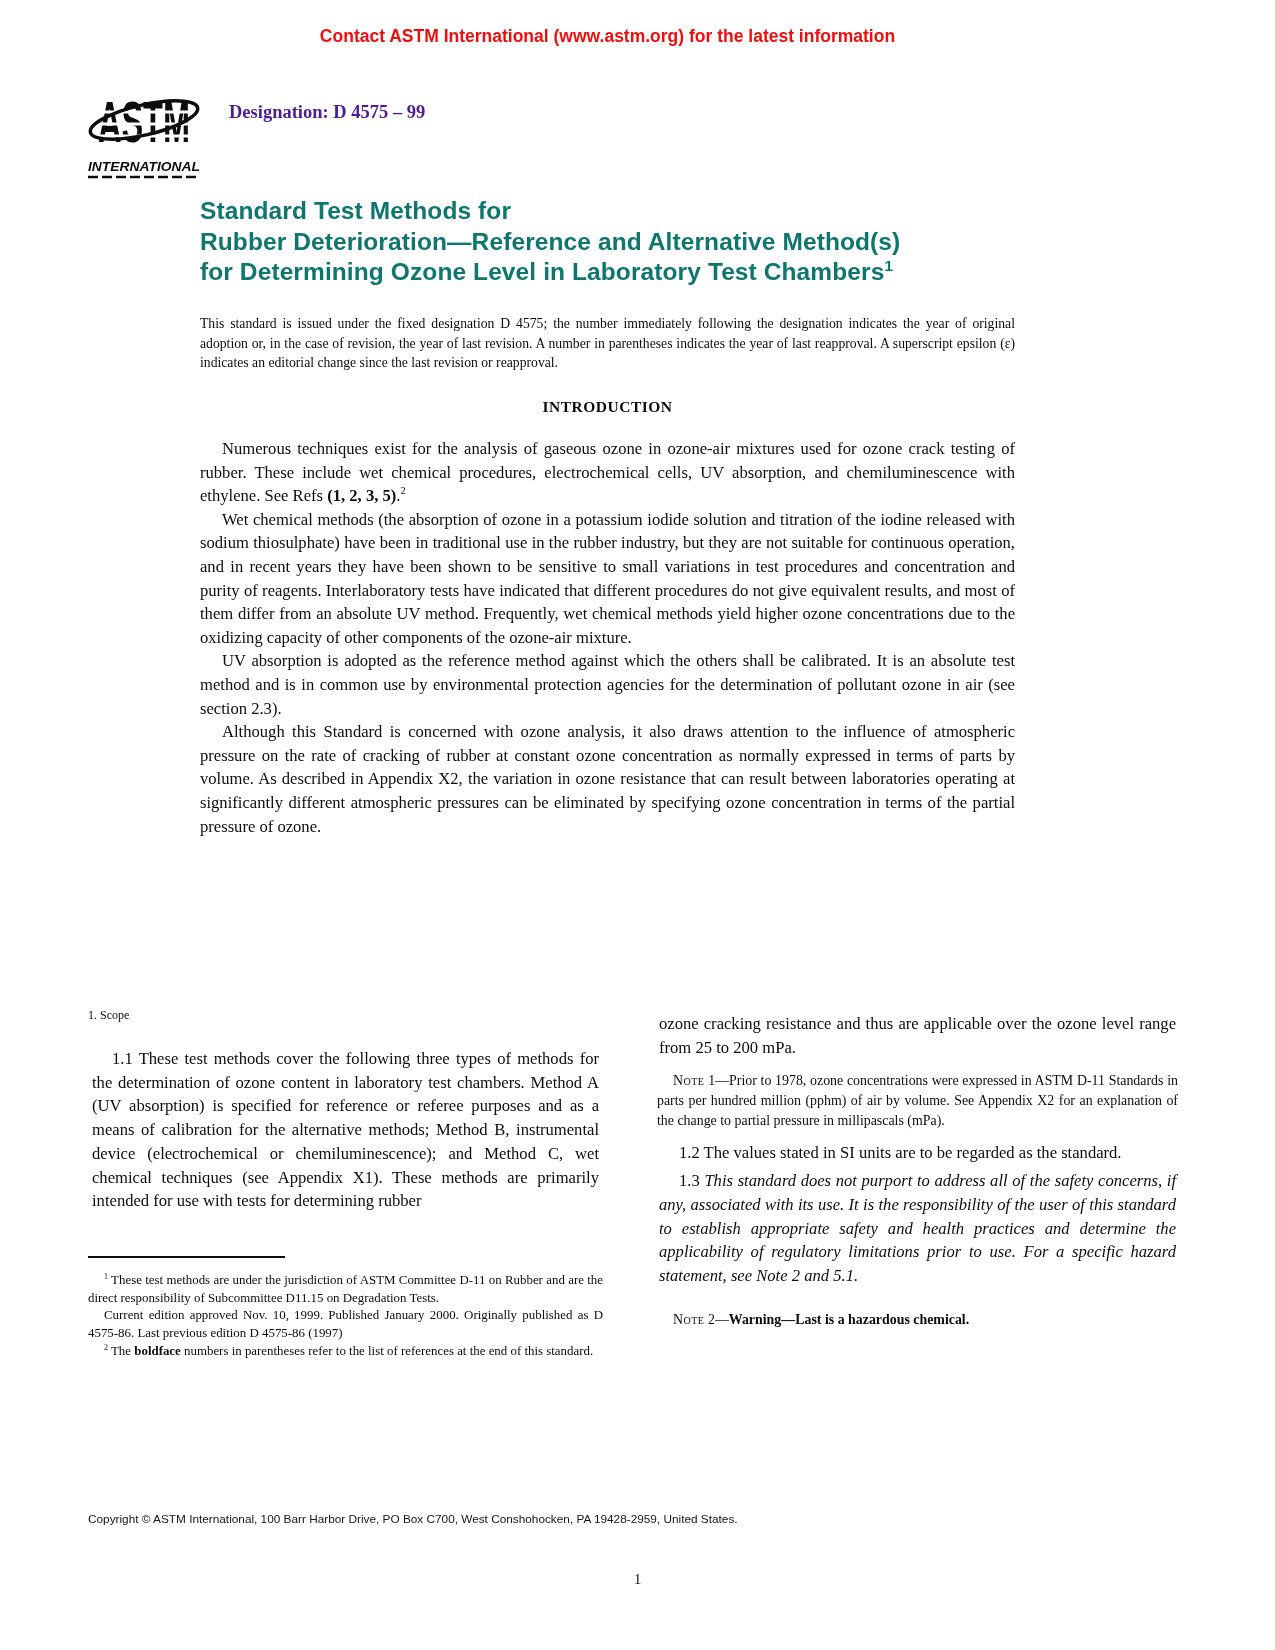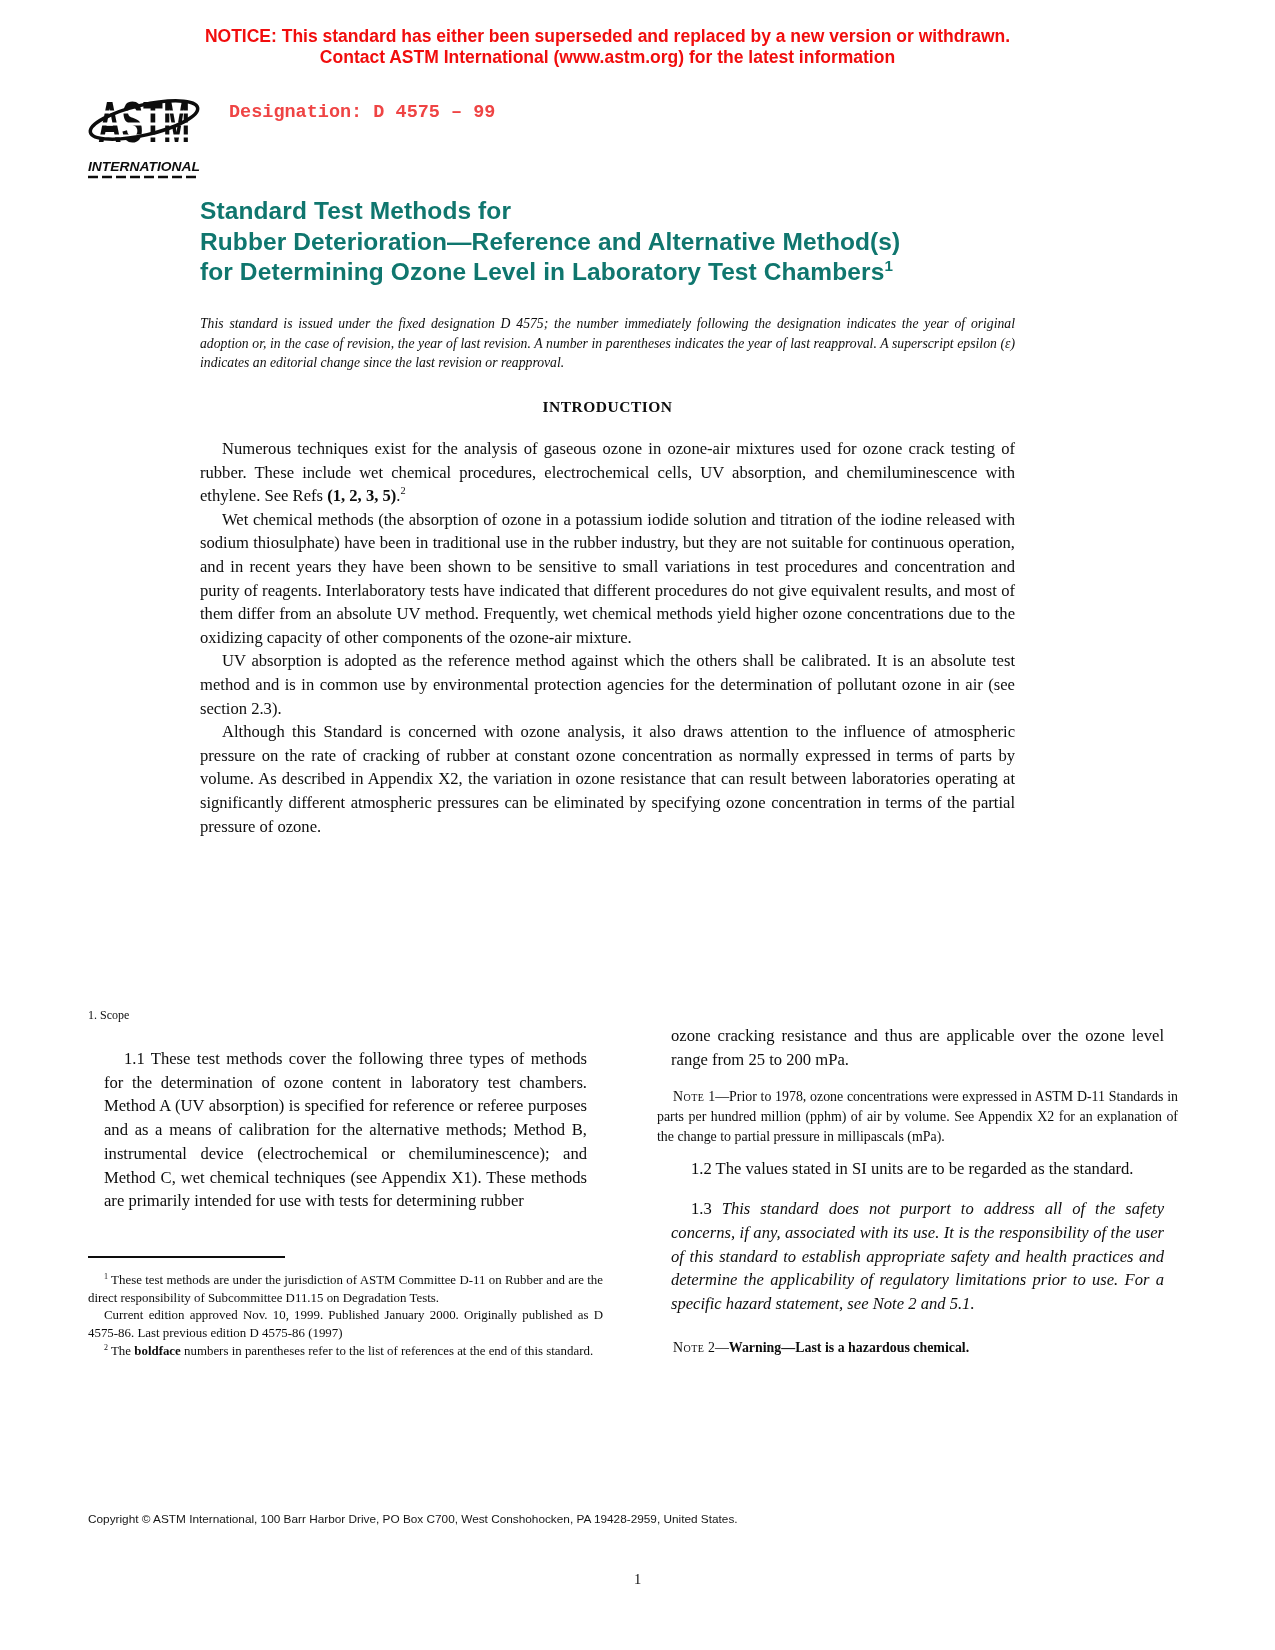--- a/index.html
+++ b/index.html
@@ -38,24 +38,24 @@
     left: 86px;
     width: 116px;
     height: 106px;
   }
 
   
   .designation {
     position: absolute;
     top: 102px;
     left: 229px;
-    font-family: Liberation Mono, monospace;
+    font-family: Liberation Serif, serif;
     font-weight: bold;
     font-size: 18.5px;
-    color: #ef4444;
+    color: #4c1d95;
   }
 
   
   .title {
     position: absolute;
     top: 196px;
     left: 200px;
     width: 830px;
     margin: 0;
     font-family: "Liberation Sans", sans-serif;
@@ -69,21 +69,20 @@
 
   
   .issuing {
     position: absolute;
     top: 314px;
     left: 200px;
     width: 815px;
     font-size: 13.7px;
     line-height: 19.5px;
     text-align: justify;
-    font-style: italic;
   }
 
   
   .introduction {
     position: absolute;
     top: 398px;
     left: 200px;
     width: 815px;
   }
   .intro-heading {
@@ -119,21 +118,21 @@
     left: 567px;
     top: 0;
     width: 525px;
   }
   .section-heading {
     margin: 0 0 24px 0;
     font-size: 12px;
     font-weight: normal;
   }
   .body-p {
-    margin: 16px;
+    margin: 4px;
     font-size: 16.6px;
     line-height: 23.7px;
     text-align: justify;
   }
   .indent { text-indent: 20px; }
   .note-p {
     margin: 2px;
     font-size: 13.9px;
     line-height: 20px;
     text-align: justify;
@@ -192,21 +191,20 @@
     line-height: 0;
   }
   .sc { font-variant: small-caps; letter-spacing: 0.5px; }
 </style>
 </head>
 <body>
 
 <div class="page">
 
   <div class="notice" style="color: rgb(241, 13, 13);">
-    <div>NOTICE: This standard has either been superseded and replaced by a new version or withdrawn.</div>
     <div>Contact ASTM International (www.astm.org) for the latest information</div>
   </div>
 
   <div class="logo">
     <svg width="116" height="106" viewBox="0 0 116 106">
       <text x="58" y="66" text-anchor="middle" font-family="Liberation Sans, sans-serif" font-size="58" font-weight="bold" textLength="92" lengthAdjust="spacingAndGlyphs" fill="#0d0d0d">ASTM</text>
       <line x1="8" y1="36" x2="108" y2="36" stroke="#ffffff" stroke-width="3"></line>
       <line x1="8" y1="48" x2="108" y2="48" stroke="#ffffff" stroke-width="3"></line>
       <line x1="8" y1="60" x2="108" y2="60" stroke="#ffffff" stroke-width="3"></line>
       <ellipse cx="58" cy="44" rx="55" ry="15" fill="none" stroke="#0d0d0d" stroke-width="3.5" transform="rotate(-13 58 44)"></ellipse>

